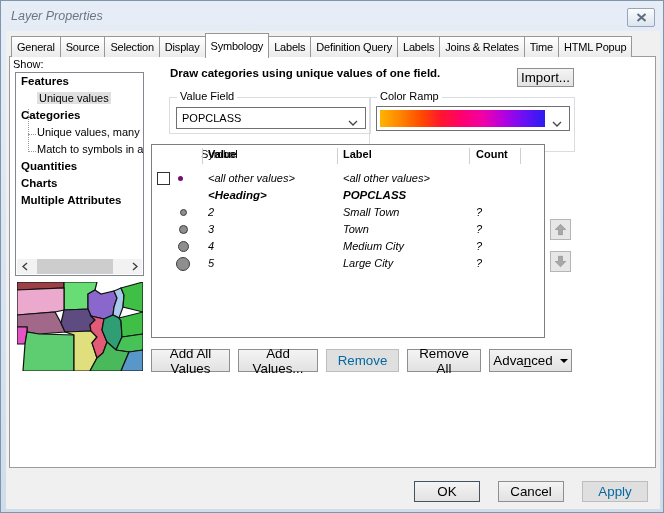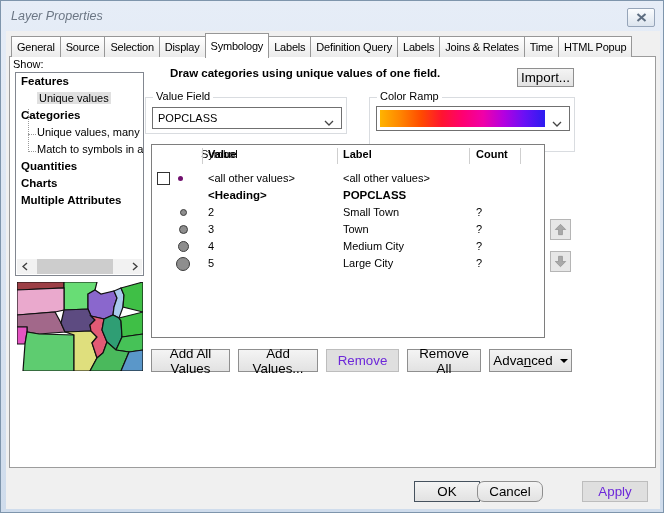--- a/index.html
+++ b/index.html
@@ -31,59 +31,59 @@
   .tree-hstub{position:absolute;left:12px;width:8px;border-top:1px dotted #9a9a9a;z-index:1;}
   .hscroll{position:absolute;left:1px;right:1px;bottom:1px;height:15px;background:#f2f2f2;z-index:5;}
   .hscroll .arr{position:absolute;top:0;width:15px;height:15px;display:flex;align-items:center;justify-content:center;}
   .hscroll .thumb{position:absolute;left:20px;width:76px;top:0;bottom:0;background:#cdcdcd;}
 
   .map-preview{position:absolute;left:16px;top:281px;width:126px;height:89px;z-index:3;}
 
   .desc{position:absolute;left:153px;top:66px;font-weight:bold;font-size:11.5px;z-index:3;padding-left:16px;}
   .btn{position:absolute;background:linear-gradient(#f4f4f4,#e2e2e2);border:1px solid #8f8f8f;
        text-align:center;z-index:3;display:flex;align-items:center;justify-content:center;gap:5px;}
-  .btn.disabled{background:#dfdfdf;border-color:#bdbdbd;color:#6d28d9;}
+  .btn.disabled{background:#dfdfdf;border-color:#bdbdbd;color:#0369a1;}
   .btn.default{border-color:#46525e;}
   .import-btn{left:516px;top:67px;width:57px;height:19px;}
 
   .groupbox{position:absolute;border:1px solid #d9dce0;z-index:3;}
   .groupbox .gb-label{position:absolute;top:-8px;left:7px;background:#fff;padding:0 3px;}
-  .gb-value-field{left:144px;top:96px;width:202px;height:37px;}
+  .gb-value-field{left:168px;top:96px;width:202px;height:37px;}
   .gb-color-ramp{left:368px;top:96px;width:206px;height:55px;}
   .combo{position:absolute;background:#fff;border:1px solid #707070;display:flex;align-items:center;}
   .combo-vf{left:6px;top:9px;width:190px;height:22px;padding-left:5px;}
   .combo-vf .chev{position:absolute;right:7px;top:8px;}
   .combo-cr{left:6px;top:8px;width:194px;height:25px;}
   .ramp-swatch{position:absolute;left:3px;top:3px;bottom:3px;right:24px;}
   .combo-cr .chev{position:absolute;right:7px;top:10px;}
 
   .cat-table{position:absolute;left:150px;top:143px;width:394px;height:194px;border:1px solid #7e7e7e;background:#fff;z-index:3;}
   .cat-header{position:absolute;left:0;top:0;right:0;height:22px;}
   .cat-header .hc{position:absolute;top:3px;font-weight:bold;}
   .cat-header .hc.normal{font-weight:normal;margin-left:43px;}
   .cat-header .sep{position:absolute;top:3px;height:16px;width:1px;background:#cfcfcf;}
   .cat-rows{position:absolute;left:0;top:25px;right:0;}
   .cat-row{position:relative;height:17px;}
-  .cat-row .cell{position:absolute;top:0;height:17px;line-height:17px;white-space:nowrap;}
+  .cat-row .cell{position:absolute;top:0;height:17px;line-height:17px;white-space:nowrap;font-style:italic;}
   .cat-row .cell.v{left:56px;} .cat-row .cell.l{left:191px;} .cat-row .cell.c{left:324px;}
   .cat-row .cell.b{font-weight:bold;font-size:11.5px;}
   .sym-cell{position:absolute;left:0;top:0;width:52px;height:17px;}
   .checkbox{position:absolute;left:5px;top:2px;width:13px;height:13px;background:#fff;border:1px solid #333;}
   .dot{position:absolute;border-radius:50%;}
 
   .move-btn{position:absolute;width:21px;height:21px;background:#e7e7e7;border:1px solid #b5b5b5;
             display:flex;align-items:center;justify-content:center;z-index:3;}
   .move-up{left:549px;top:218px;} .move-down{left:549px;top:250px;}
 
   .actions-row .btn{height:23px;top:348px;}
   .menu-arrow{width:0;height:0;border-left:4px solid transparent;border-right:4px solid transparent;border-top:4px solid #000;margin-left:2px;}
   .mn u{text-decoration:underline;}
 
   .footer-btn{height:21px;top:480px;width:66px;}
-  .ok-btn{left:413px;} .cancel-btn{left:476px;border-radius:7px;} .apply-btn{left:581px;}
+  .ok-btn{left:413px;} .cancel-btn{left:497px;} .apply-btn{left:581px;}
 </style>
 </head>
 <body>
 
 <div class="window">
   <div class="titlebar">
     <span class="title-text">Layer Properties</span>
     <div class="close-btn">
       <svg width="11" height="9" viewBox="0 0 11 9">
         <line x1="1.5" y1="1" x2="9.5" y2="8" stroke="#5d6d80" stroke-width="2"></line>

